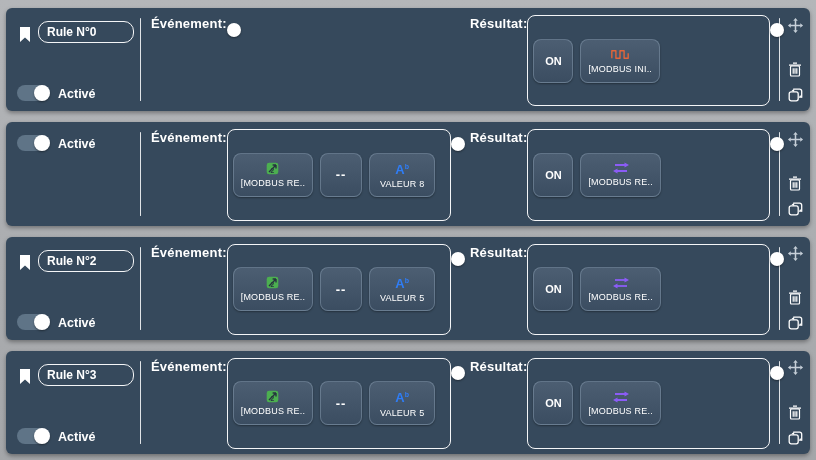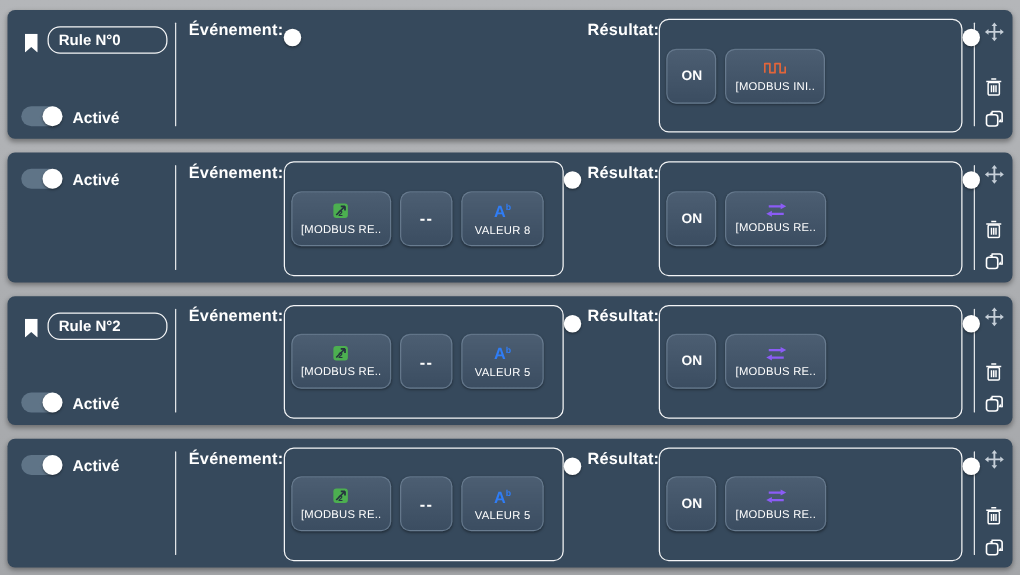--- a/index.html
+++ b/index.html
@@ -404,20 +404,28 @@
               <path d="M12.2 8 l1.5 2.7 h-3 Z" fill="#fff" stroke="none"></path>
               <path d="M3.5 3.5 l2.7-1.5 v3 Z" fill="#fff" stroke="none"></path>
             </g>
           </svg>
         </span>
     </div>
   </div>
 
   <div class="panel">
     <div class="left-col">
+      <div class="name-row">
+        <span class="tool-btn">
+            <svg width="12" height="15" viewBox="0 0 12 15">
+              <path d="M1 0 H11 V15 L6 10.5 L1 15 Z" fill="#fff"></path>
+            </svg>
+          </span>
+        <input class="rule-name" value="Rule N°3" style="">
+      </div>
       <div class="toggle-row">
         <div class="toggle">
             <div class="knob"></div>
           </div>
         <span class="toggle-label">Activé</span>
       </div>
     </div>
     <div class="vline"></div>
     <div class="section">
       <div class="section-header">Événement:</div>

